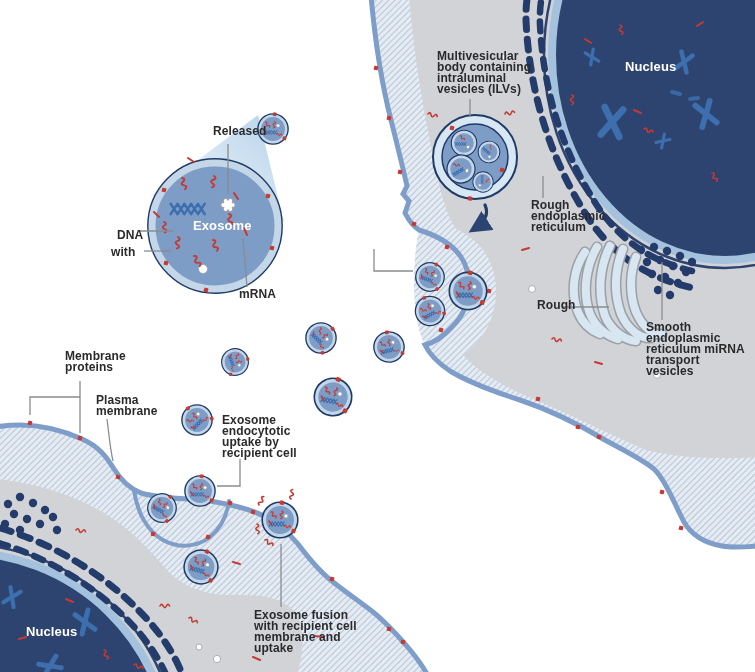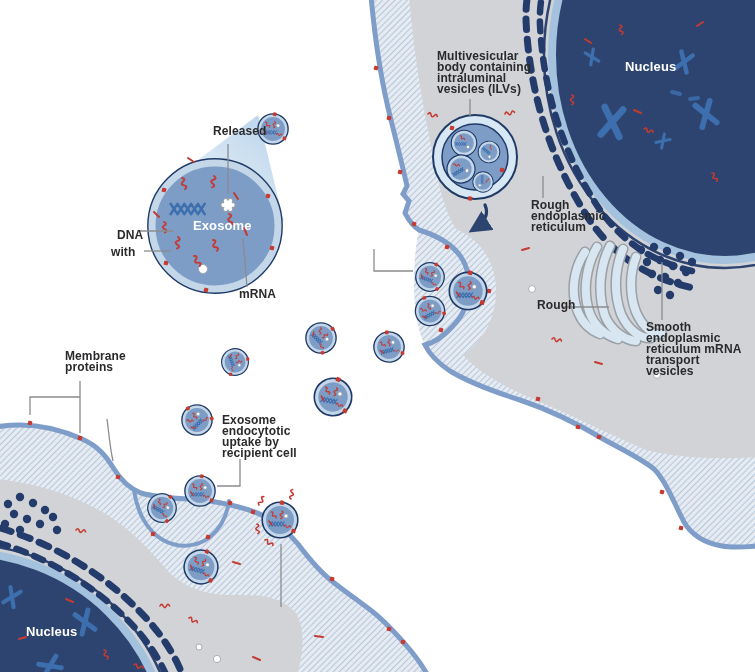--- a/index.html
+++ b/index.html
@@ -336,27 +336,33 @@
 body containing
 intraluminal
 vesicles (ILVs)</div>
 <div class="lbl white" style="left:625px;top:61px">Nucleus</div>
 <div class="lbl" style="left:531px;top:200px">Rough
 endoplasmic
 reticulum</div>
 <div class="lbl" style="left:537px;top:300px">Rough</div>
 <div class="lbl" style="left:646px;top:322px;width:100px">Smooth
 endoplasmic
-reticulum mRNA
+reticulum miRNA
 transport vesicles</div>
 <div class="lbl" style="left:213px;top:126px">Released</div>
 <div class="lbl white" style="left:193px;top:220px">Exosome</div>
 <div class="lbl" style="left:117px;top:230px">DNA</div>
 <div class="lbl" style="left:111px;top:247px">with</div>
 <div class="lbl" style="left:239px;top:289px">mRNA</div>
 <div class="lbl" style="left:65px;top:351px">Membrane
 proteins</div>
+<div class="lbl" style="left:96px;top:395px">Plasma
+membrane</div>
 <div class="lbl" style="left:222px;top:415px">Exosome
 endocytotic
 uptake by
 recipient cell</div>
+<div class="lbl" style="left:254px;top:610px">Exosome fusion
+with recipient cell
+membrane and
+uptake</div>
 <div class="lbl white" style="left:26px;top:626px">Nucleus</div>
 </div>
 
 </body></html>

